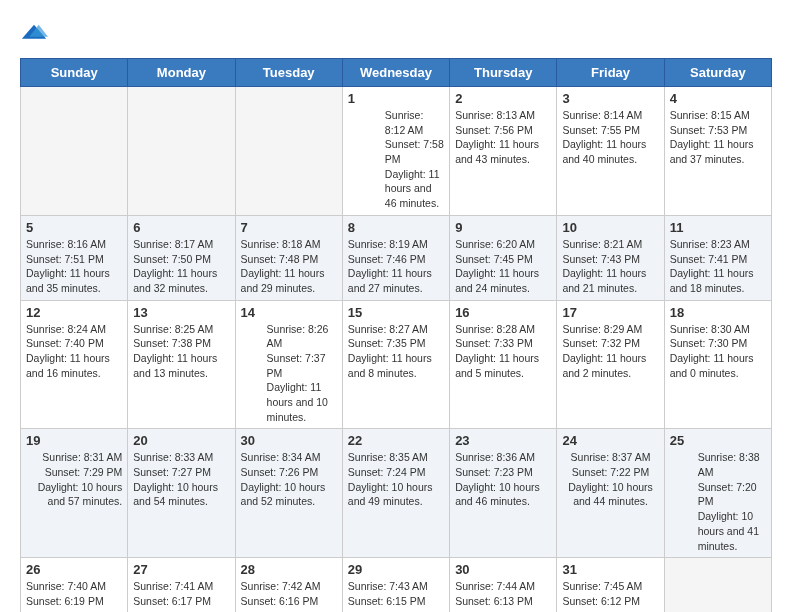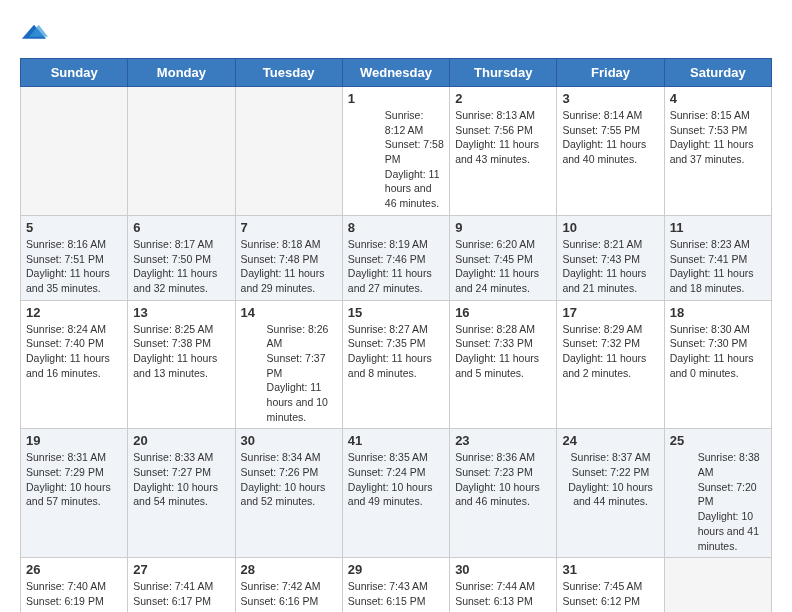--- a/index.html
+++ b/index.html
@@ -234,38 +234,38 @@
         <td>
           <div class="day-number">18</div>
           <div class="day-info" style="white-space: pre-line;">Sunrise: 8:30 AM
 Sunset: 7:30 PM
 Daylight: 11 hours and 0 minutes.</div>
         </td>
       </tr>
       <tr class="row-even">
         <td>
           <div class="day-number">19</div>
-          <div class="day-info" style="white-space: pre-line;">Sunrise: 8:31 AM
+          <div class="day-info" style="white-space: pre-line; text-align: right;">Sunrise: 8:31 AM
 Sunset: 7:29 PM
 Daylight: 10 hours and 57 minutes.</div>
         </td>
         <td>
           <div class="day-number">20</div>
           <div class="day-info" style="white-space: pre-line;">Sunrise: 8:33 AM
 Sunset: 7:27 PM
 Daylight: 10 hours and 54 minutes.</div>
         </td>
         <td>
           <div class="day-number">30</div>
           <div class="day-info" style="white-space: pre-line;">Sunrise: 8:34 AM
 Sunset: 7:26 PM
 Daylight: 10 hours and 52 minutes.</div>
         </td>
         <td>
-          <div class="day-number">41</div>
+          <div class="day-number">22</div>
           <div class="day-info" style="white-space: pre-line;">Sunrise: 8:35 AM
 Sunset: 7:24 PM
 Daylight: 10 hours and 49 minutes.</div>
         </td>
         <td>
           <div class="day-number">23</div>
           <div class="day-info" style="white-space: pre-line;">Sunrise: 8:36 AM
 Sunset: 7:23 PM
 Daylight: 10 hours and 46 minutes.</div>
         </td>

